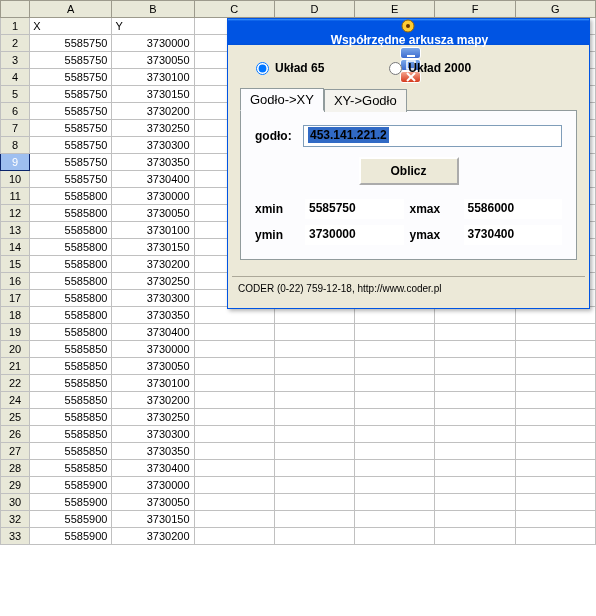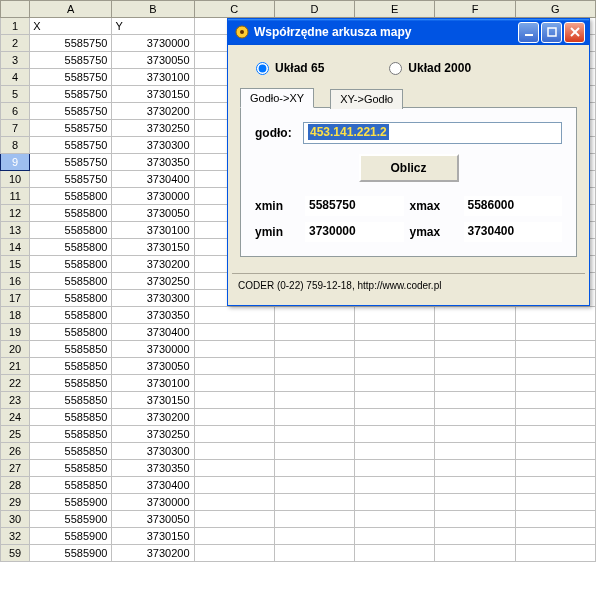--- a/index.html
+++ b/index.html
@@ -60,20 +60,21 @@
   }
   .titlebar {
     height: 26px;
     background: linear-gradient(to bottom, #3a95ff 0%, #0054e3 8%, #0054e3 92%, #0050d8 100%);
     display: flex;
     align-items: center;
     padding: 0 4px 0 6px;
     color: #fff;
     font-weight: bold;
     font-size: 12px;
+    flex-direction: column;
   }
   .titlebar .appicon {
     width: 16px; height: 16px;
     margin-right: 4px;
     display: inline-flex;
     align-items: center;
     justify-content: center;
   }
   .titlebar .title-text { flex: 1; }
   .winbtn {
@@ -113,22 +114,22 @@
   .tabs {
     display: flex;
     position: relative;
     z-index: 2;
   }
   .tab {
     padding: 3px 9px;
     background: #ece9d8;
     border: 1px solid #919b9c;
     border-bottom: none;
-    margin-right: 16px;
-    font-size: 11px;
+    margin-right: 0px;
+    font-size: 13px;
     position: relative;
     cursor: default;
   }
   .tab.active {
     background: #fcfcfe;
     border-bottom: 1px solid #fcfcfe;
     top: 1px;
   }
   .tab:not(.active) {
     top: 2px;
@@ -156,21 +157,21 @@
     flex: 1;
     height: 22px;
     background: #fff;
     border: 1px solid #7f9db9;
     padding: 2px 4px;
     font-size: 12px;
     font-weight: bold;
   }
   .godlo-input .selected-text {
     background: #316ac5;
-    color: #fde047;
+    color: #000000;
     padding: 1px 2px;
   }
   .oblicz-row {
     text-align: center;
     margin: 8px 0 14px 0;
     text-decoration: underline;
   }
   .oblicz-btn {
     width: 100px;
     height: 28px;
@@ -437,30 +438,20 @@
         <td class="rowhdr">22</td>
         <td class="cell">5585850</td>
         <td class="cell">3730100</td>
         <td class="cell"></td>
         <td class="cell"></td>
         <td class="cell"></td>
         <td class="cell"></td>
         <td class="cell"></td>
       </tr>
       <tr>
-        <td class="rowhdr">23</td>
-        <td class="cell">5585850</td>
-        <td class="cell">3730150</td>
-        <td class="cell"></td>
-        <td class="cell"></td>
-        <td class="cell"></td>
-        <td class="cell"></td>
-        <td class="cell"></td>
-      </tr>
-      <tr>
         <td class="rowhdr">24</td>
         <td class="cell">5585850</td>
         <td class="cell">3730200</td>
         <td class="cell"></td>
         <td class="cell"></td>
         <td class="cell"></td>
         <td class="cell"></td>
         <td class="cell"></td>
       </tr>
       <tr>
@@ -527,21 +518,21 @@
         <td class="rowhdr">32</td>
         <td class="cell">5585900</td>
         <td class="cell">3730150</td>
         <td class="cell"></td>
         <td class="cell"></td>
         <td class="cell"></td>
         <td class="cell"></td>
         <td class="cell"></td>
       </tr>
       <tr>
-        <td class="rowhdr">59</td>
+        <td class="rowhdr">33</td>
         <td class="cell">5585900</td>
         <td class="cell">3730200</td>
         <td class="cell"></td>
         <td class="cell"></td>
         <td class="cell"></td>
         <td class="cell"></td>
         <td class="cell"></td>
       </tr>
     </tbody>
 </table>

